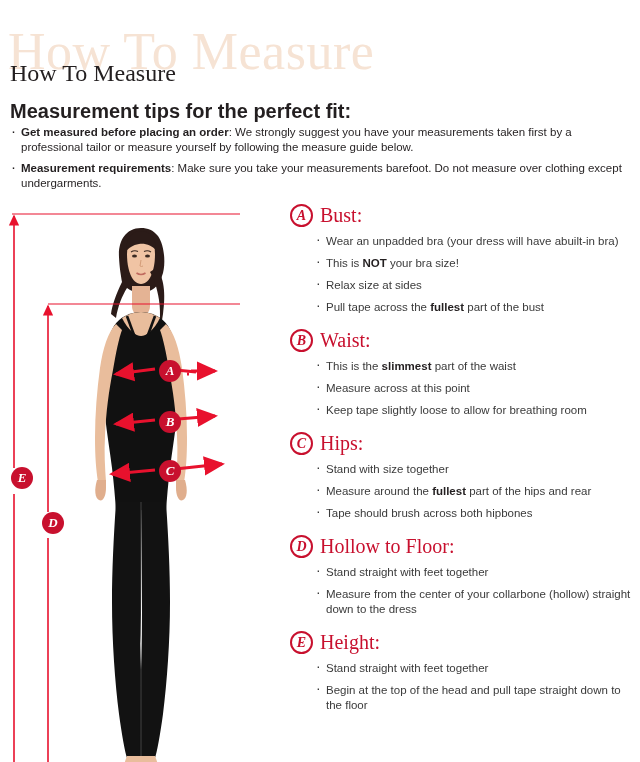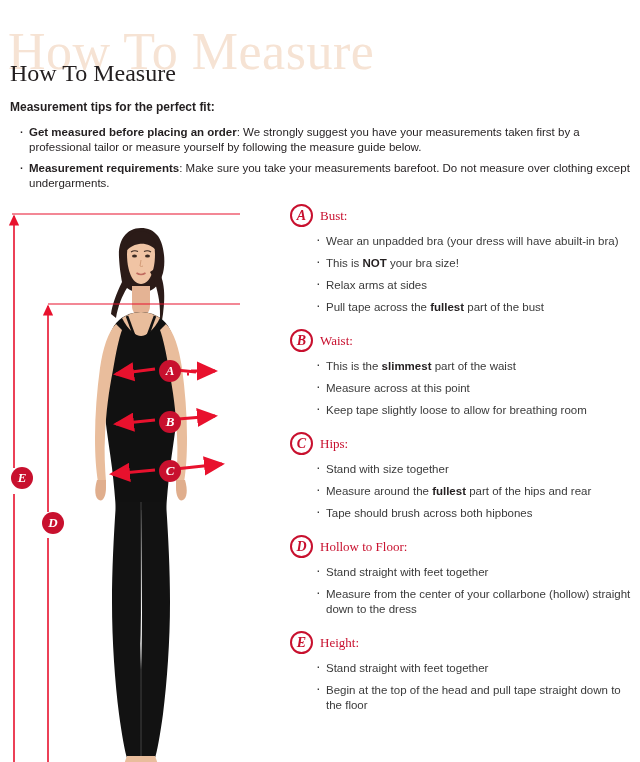--- a/index.html
+++ b/index.html
@@ -36,28 +36,28 @@
     top: 28px;
     left: 10px;
     font-family: "Liberation Serif", serif;
     font-size: 24px;
     color: #231f20;
   }
   .tips-title {
     position: absolute;
     top: 68px;
     left: 10px;
-    font-size: 12px;
+    font-size: 20px;
     font-weight: bold;
     color: #231f20;
   }
   .tips-list {
     position: absolute;
     top: 93px;
-    left: 18px;
+    left: 10px;
     width: 620px;
   }
   .tip {
     position: relative;
     padding-left: 11px;
     font-size: 11.5px;
     line-height: 15px;
     color: #231f20;
     margin-bottom: 6px;
   }
@@ -127,21 +127,21 @@
     font-size: 14px;
     font-style: italic;
     font-weight: bold;
     display: flex;
     align-items: center;
     justify-content: center;
     flex: 0 0 auto;
   }
   .sec-title {
     font-family: "Liberation Serif", serif;
-    font-size: 13px;
+    font-size: 20px;
     color: #c8102e;
   }
   .bullets { padding-left: 26px; }
   .bullet {
     position: relative;
     padding-left: 10px;
     font-size: 11.5px;
     line-height: 15px;
     color: #3a3a3a;
     margin-bottom: 7px;
@@ -325,21 +325,21 @@
   <div class="info-panel">
 
     <div class="section">
       <div class="sec-head">
         <div class="sec-badge">A</div>
         <div class="sec-title">Bust:</div>
       </div>
       <div class="bullets">
         <div class="bullet"><span>Wear an unpadded bra (your dress will have abuilt-in bra)</span><b></b><span></span></div>
         <div class="bullet"><span>This is </span><b>NOT</b><span> your bra size!</span></div>
-        <div class="bullet"><span>Relax arms at sides</span><b></b><span></span></div>
+        <div class="bullet"><span>Relax size at sides</span><b></b><span></span></div>
         <div class="bullet"><span>Pull tape across the </span><b>fullest</b><span> part of the bust</span></div>
       </div>
     </div>
 
     <div class="section">
       <div class="sec-head">
         <div class="sec-badge">B</div>
         <div class="sec-title">Waist:</div>
       </div>
       <div class="bullets">

